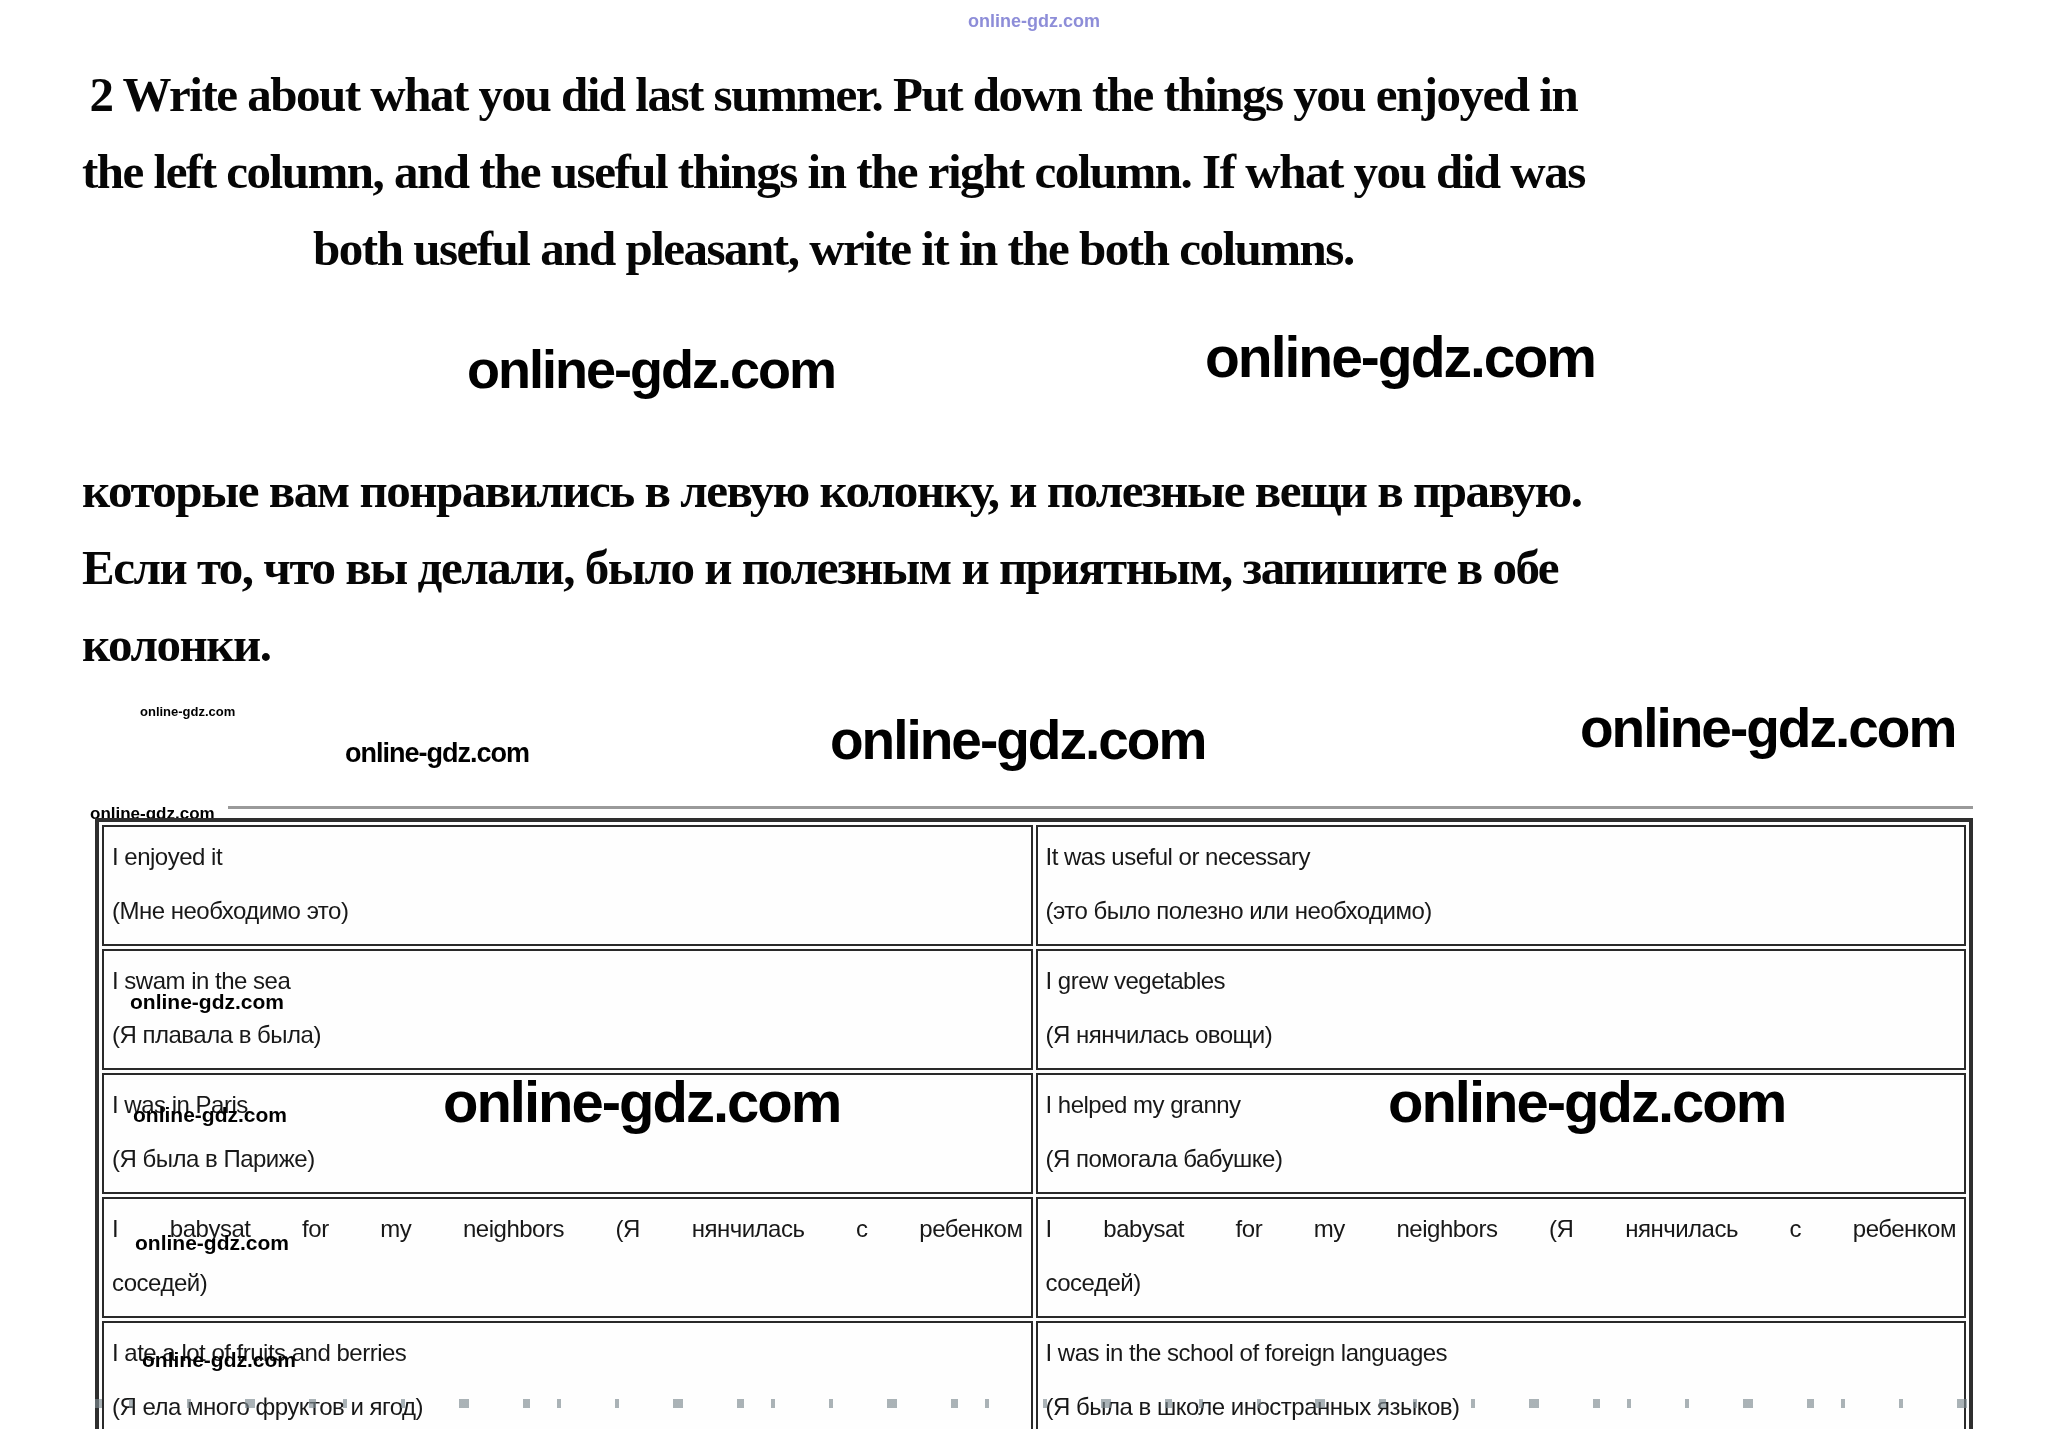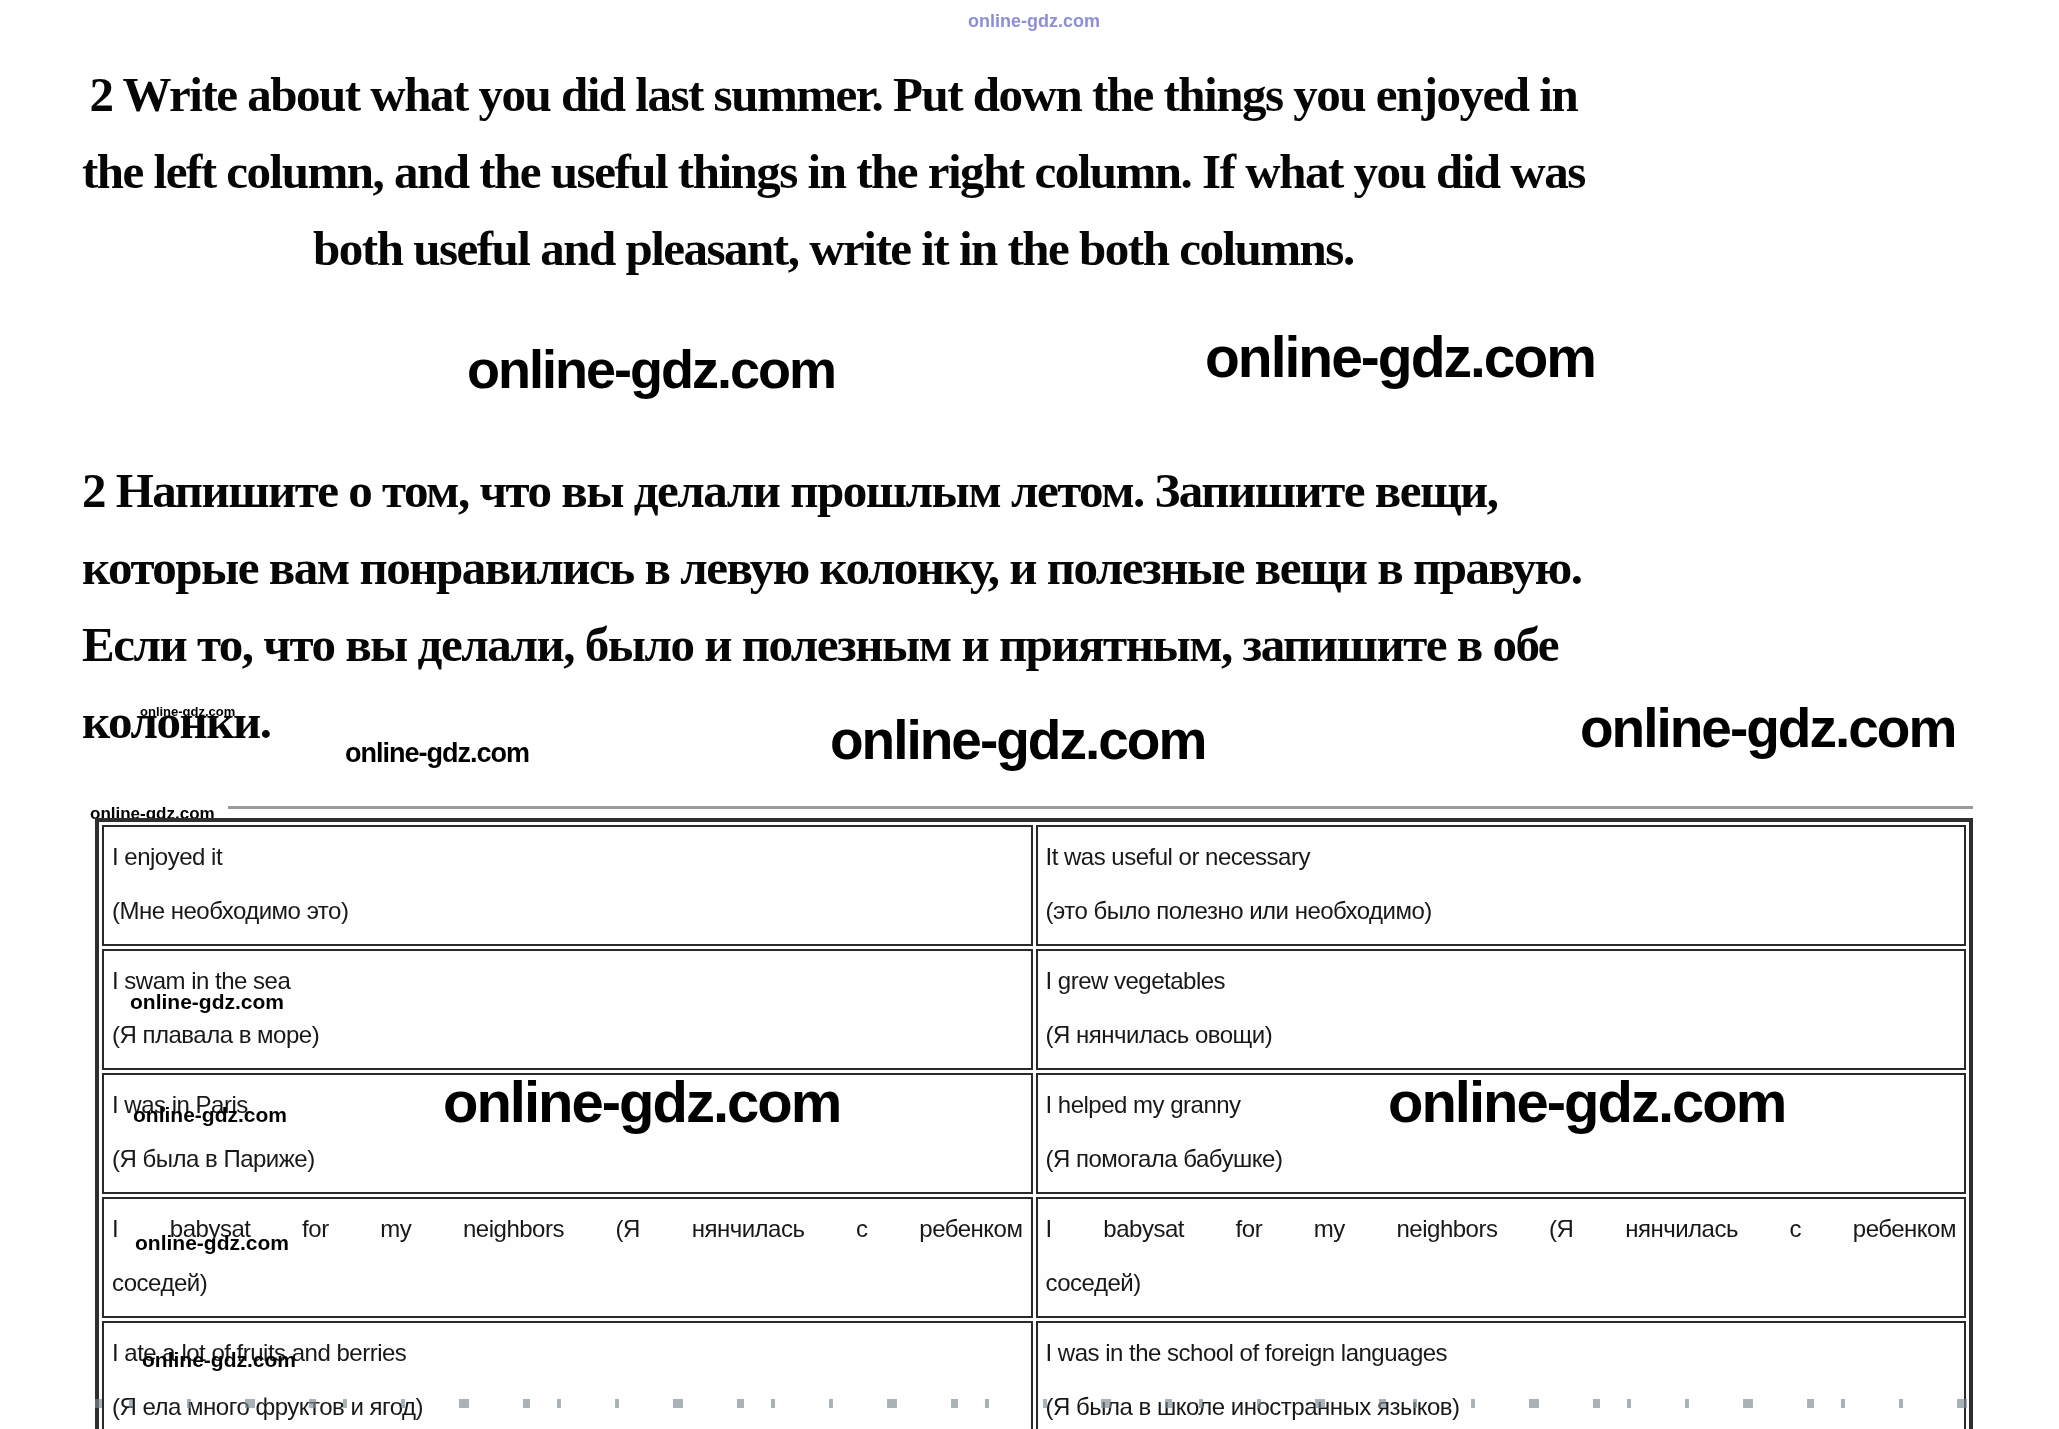--- a/index.html
+++ b/index.html
@@ -99,21 +99,20 @@
 <div class="abs serif-para" style="left:82px;top:56px;text-align:center;">
   <div>2 Write about what you did last summer. Put down the things you enjoyed in</div>
   <div>the left column, and the useful things in the right column. If what you did was</div>
   <div>both useful and pleasant, write it in the both columns.</div>
 </div>
 
 <div class="abs wm wm-mid1" style="left:467px;top:330px;">online-gdz.com</div>
 <div class="abs wm wm-mid2" style="left:1205px;top:316px;">online-gdz.com</div>
 
 <div class="abs serif-para" style="left:82px;top:452px;">
-  <div>2 Напишите о том, что вы делали прошлым летом. Запишите вещи,</div>
   <div>которые вам понравились в левую колонку, и полезные вещи в правую.</div>
   <div>Если то, что вы делали, было и полезным и приятным, запишите в обе</div>
   <div>колонки.</div>
 </div>
 
 <div class="abs wm wm-tiny" style="left:140px;top:696px;">online-gdz.com</div>
 <div class="abs wm wm-small" style="left:345px;top:730px;">online-gdz.com</div>
 <div class="abs wm wm-big" style="left:830px;top:700px;">online-gdz.com</div>
 <div class="abs wm wm-big" style="left:1580px;top:688px;">online-gdz.com</div>
 
@@ -128,21 +127,21 @@
       <div class="cell-line">(Мне необходимо это)</div>
     </td>
     <td style="width:50%;">
       <div class="cell-line">It was useful or necessary</div>
       <div class="cell-line">(это было полезно или необходимо)</div>
     </td>
   </tr>
   <tr>
     <td>
       <div class="cell-line">I swam in the sea</div>
-      <div class="cell-line">(Я плавала в море)</div>
+      <div class="cell-line">(Я плавала в была)</div>
     </td>
     <td>
       <div class="cell-line">I grew vegetables</div>
       <div class="cell-line">(Я нянчилась овощи)</div>
     </td>
   </tr>
   <tr>
     <td>
       <div class="cell-line">I was in Paris</div>
       <div class="cell-line">(Я была в Париже)</div>

